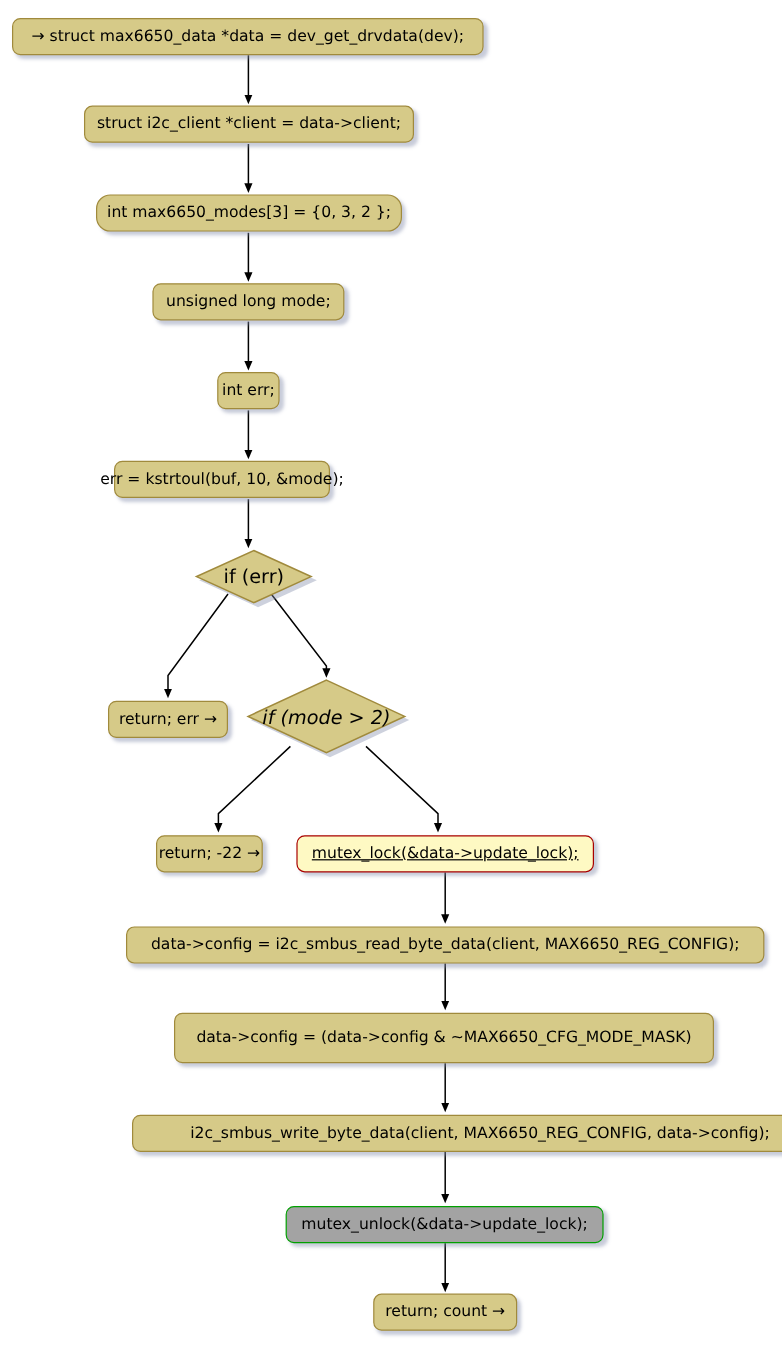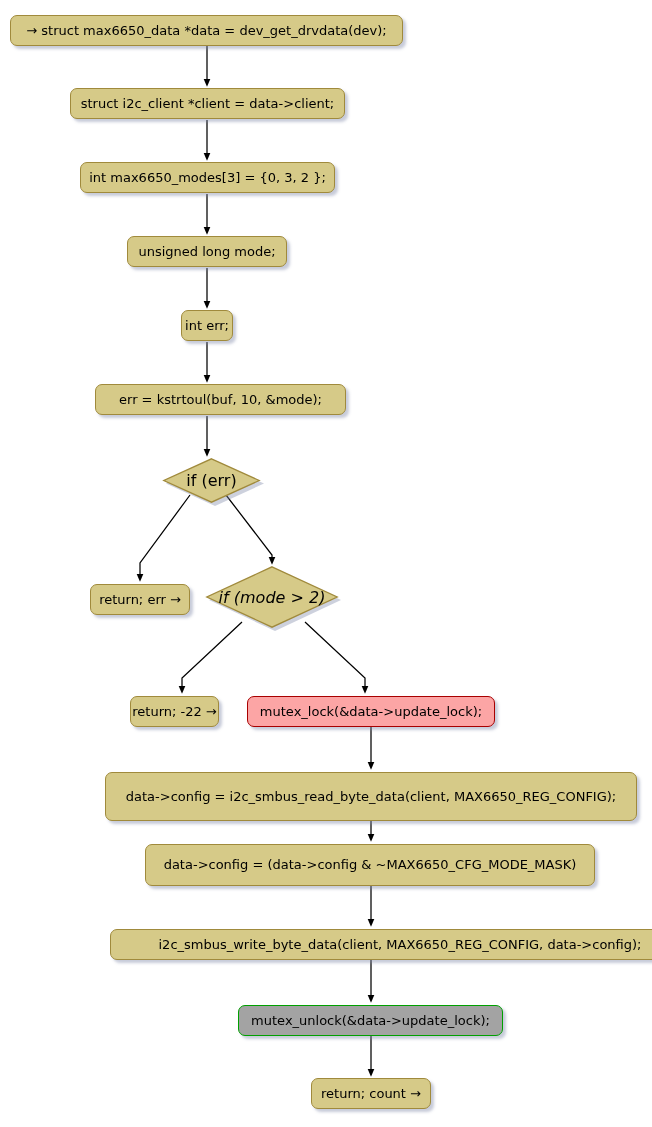--- a/index.html
+++ b/index.html
@@ -38,22 +38,23 @@
     z-index: 3;
   }
   .activity {
     background: #D6CA88;
     border: 1.3px solid #A08A3C;
     border-radius: 7px;
     box-shadow: 3px 3px 3px rgba(130,140,170,0.45);
     padding: 4px 9px;
   }
   .activity.red {
-    background: #fca5a5;
+    background: #fef9c3;
     border-color: #A80000;
+    text-decoration: underline;
   }
   .activity.green {
     background: #a3a3a3;
     border-color: #00A000;
   }
   .diamond-wrap {
     position: absolute;
     z-index: 3;
   }
   .diamond-wrap svg {
@@ -111,33 +112,33 @@
   </svg>
 
   <div class="node activity" style="left:10px; top:15px; width:393px; height:31px;">
     <span>→ struct max6650_data *data = dev_get_drvdata(dev);</span>
   </div>
 
   <div class="node activity" style="left:70px; top:88px; width:275px; height:31px;">
     <span>struct i2c_client *client = data-&gt;client;</span>
   </div>
 
-  <div class="node activity" style="left:80px; top:162px; width:255px; height:31px;">
+  <div class="node activity" style="left:80px; top:162px; width:255px; height:31px;border-radius:12px;">
     <span>int max6650_modes[3] = {0, 3, 2 };</span>
   </div>
 
   <div class="node activity" style="left:127px; top:236px; width:160px; height:31px;">
     <span>unsigned long mode;</span>
   </div>
 
   <div class="node activity" style="left:181px; top:310px; width:52px; height:31px;">
     <span>int err;</span>
   </div>
 
-  <div class="node activity" style="left:95px; top:384px; width:251px; height:31px;">
+  <div class="node activity" style="left:95px; top:384px; width:180px; height:31px;">
     <span>err = kstrtoul(buf, 10, &amp;mode);</span>
   </div>
 
   <div class="diamond-wrap" style="left:163px; top:458px; width:97px; height:45px;">
     <svg width="97" height="45" viewBox="0 0 97 45" xmlns="http://www.w3.org/2000/svg">
       <polygon points="52,3 101,25.5 52,48 3,25.5" fill="rgba(130,140,170,0.40)"></polygon>
       <polygon points="48.5,0.8 96.2,22.5 48.5,44.2 0.8,22.5" fill="#D6CA88" stroke="#A08A3C" stroke-width="1.3"></polygon>
     </svg>
     <div class="diamond-label">if (err)</div>
   </div>
@@ -155,21 +156,21 @@
   </div>
 
   <div class="node activity" style="left:130px; top:696px; width:89px; height:31px;">
     <span>return; -22 →</span>
   </div>
 
   <div class="node activity red" style="left:247px; top:696px; width:248px; height:31px;">
     <span>mutex_lock(&amp;data-&gt;update_lock);</span>
   </div>
 
-  <div class="node activity" style="left:105px; top:772px; width:532px; height:49px;">
+  <div class="node activity" style="left:105px; top:772px; width:532px; height:31px;">
     <span>data-&gt;config = i2c_smbus_read_byte_data(client, MAX6650_REG_CONFIG);</span>
   </div>
 
   <div class="node activity two-line" style="left:145px; top:844px; width:450px; height:42px;">
     <span>data-&gt;config = (data-&gt;config &amp; ~MAX6650_CFG_MODE_MASK)</span>
   </div>
 
   <div class="node activity" style="left:110px; top:929px; width:580px; height:31px;">
     <span>i2c_smbus_write_byte_data(client, MAX6650_REG_CONFIG, data-&gt;config);</span>
   </div>

